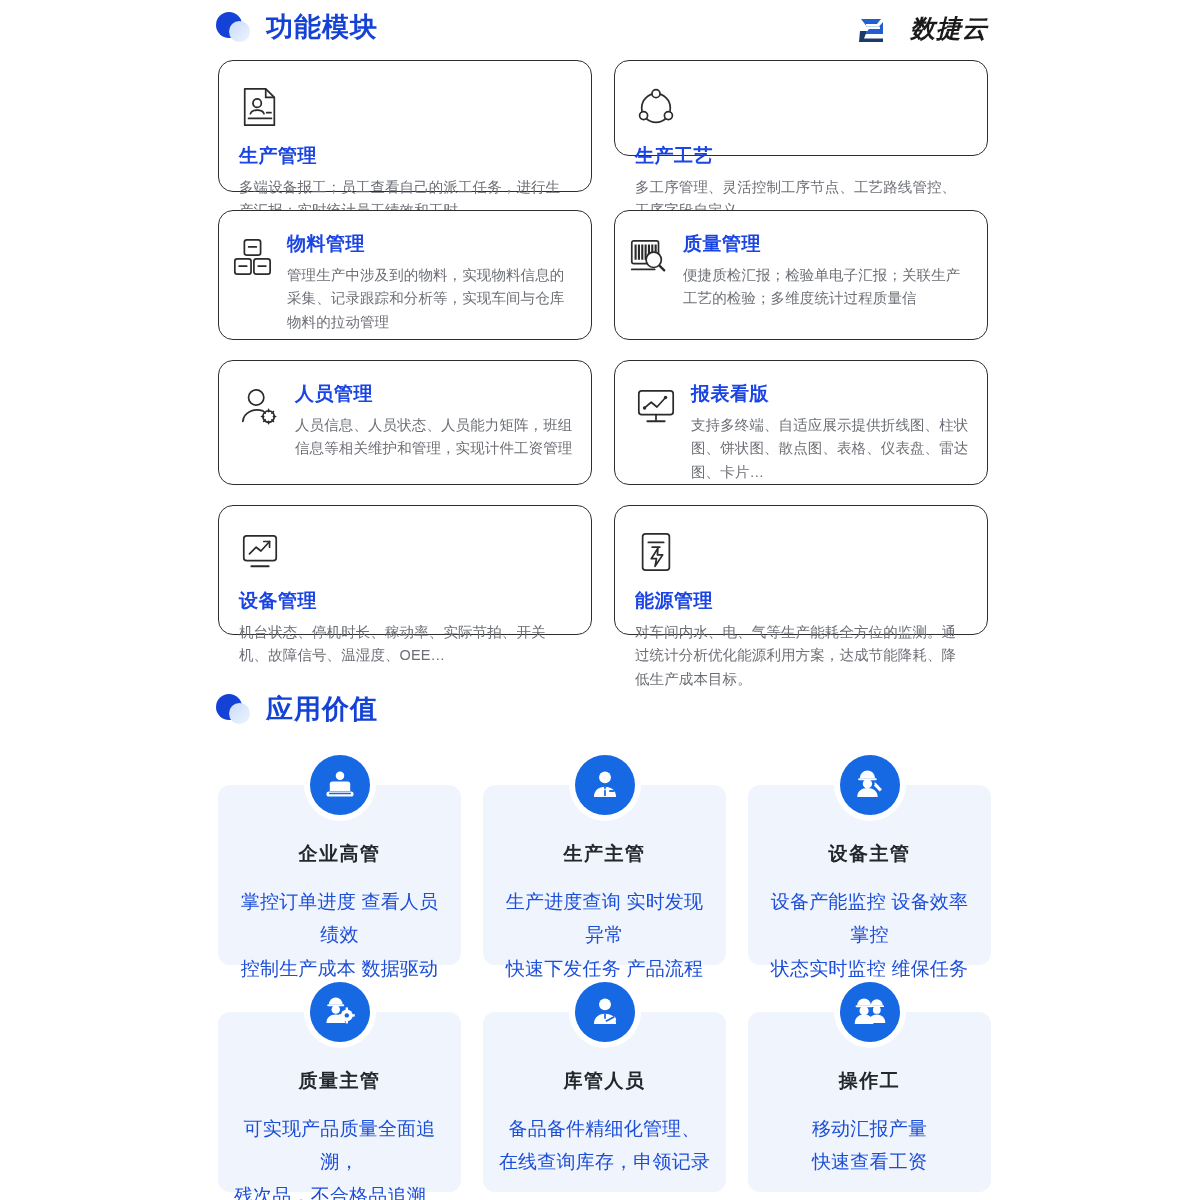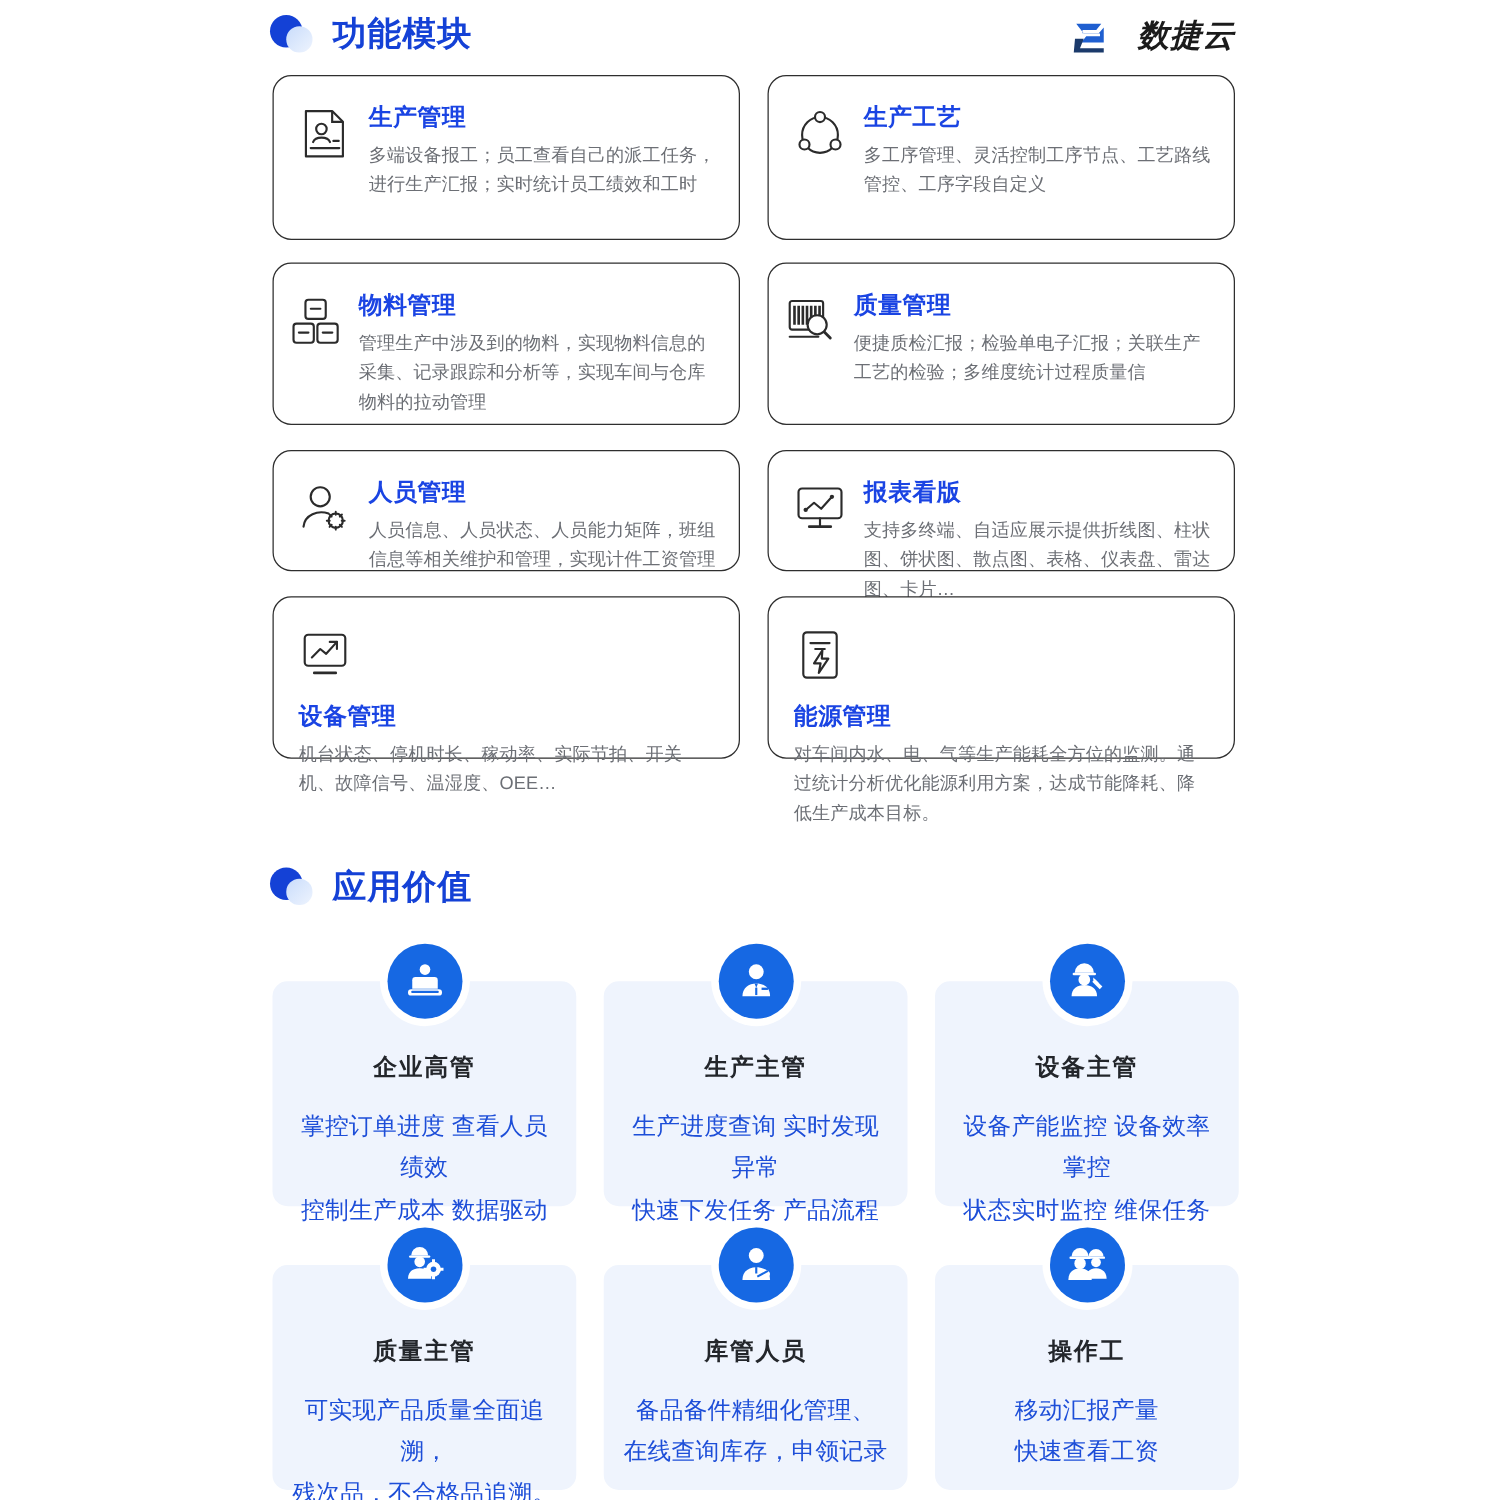--- a/index.html
+++ b/index.html
@@ -66,25 +66,25 @@
   .mod-title {
     font-size: 19px; font-weight: 700; color: #1a44e3;
     letter-spacing: .5px; margin-bottom: 7px;
   }
   .mod-desc {
     font-size: 14.5px; color: #6c6f75; line-height: 1.62;
     letter-spacing: .1px;
   }
 
   
-  .r1 { height: 132px; }
+  .r1 { height: 132px; flex-direction: column; }
   .r2 { height: 130px; margin-top: 18px; padding-left: 12px; }
-  .r3 { height: 97px; margin-top: 20px; }
+  .r3 { height: 125px; margin-top: 20px; }
   .r4 { height: 130px; margin-top: 20px; flex-direction: column; }
-  .r1.right { height: 132px; }
+  .r1.right { height: 96px; }
   .r3.right, .r4.right { }
 
   
   .value-head {
     position: absolute; left: 216px; top: 694px;
   }
   .values {
     position: absolute; left: 218px; top: 785px;
     width: 772px;
     display: grid;

